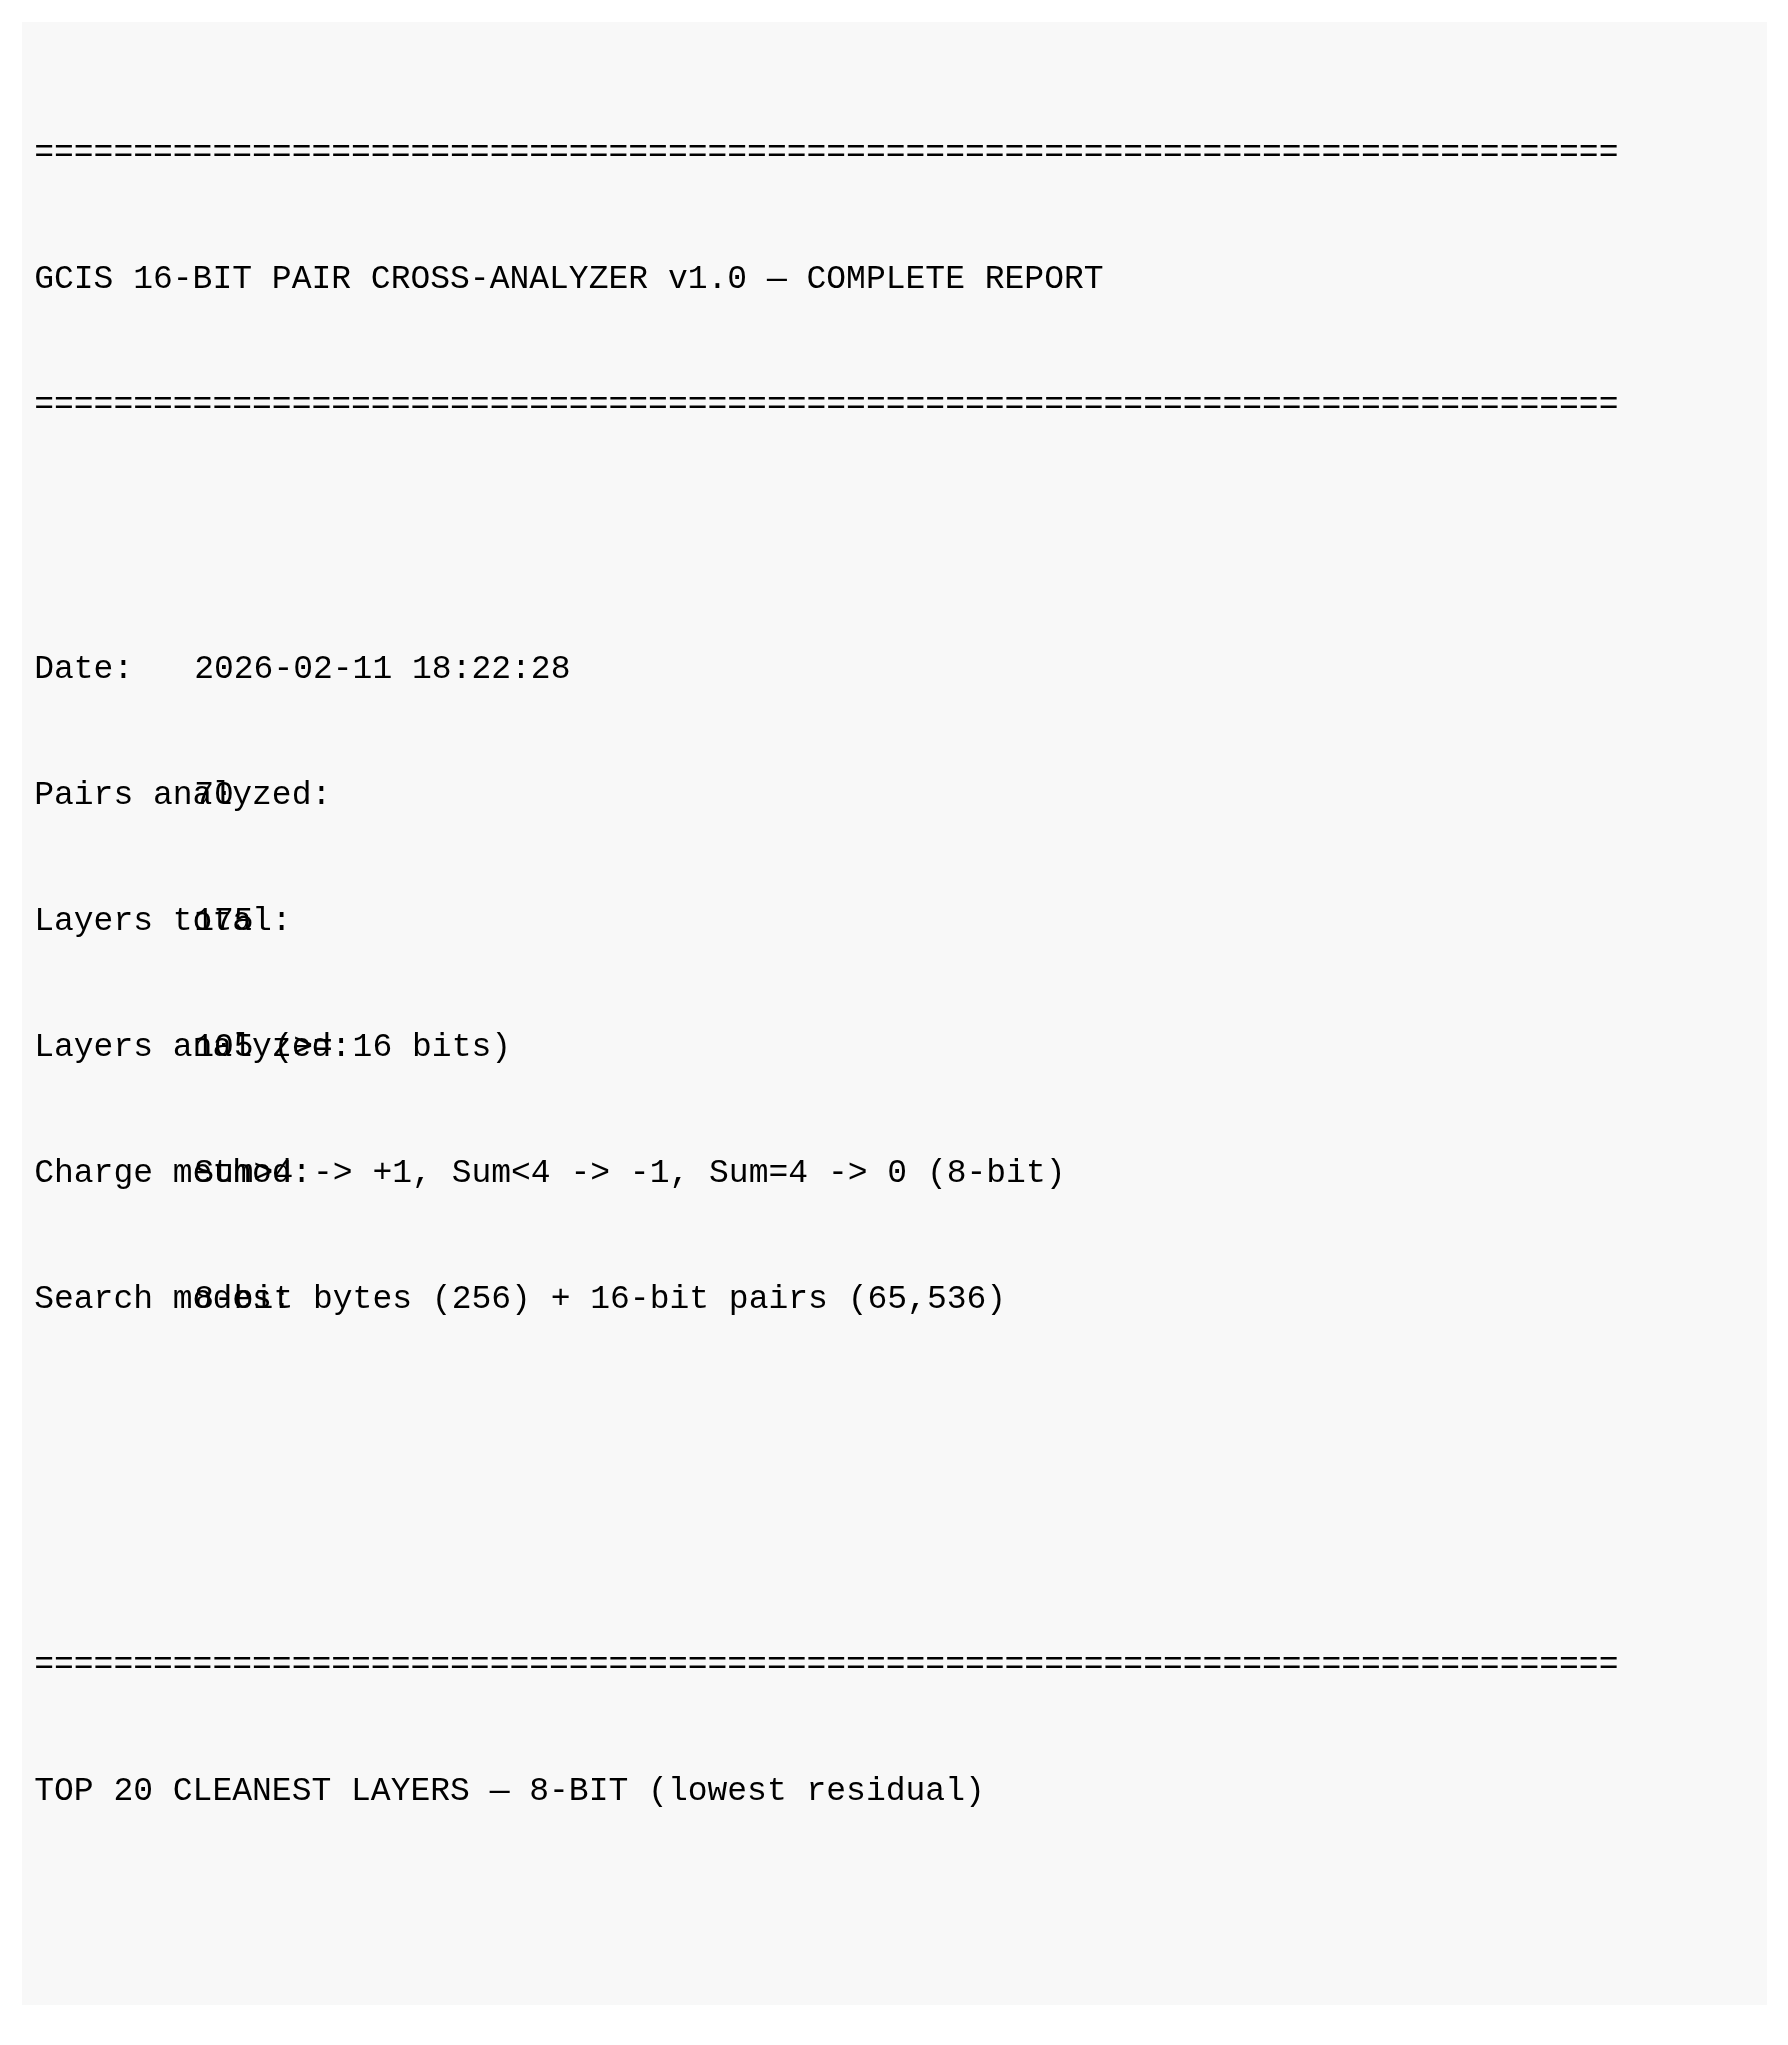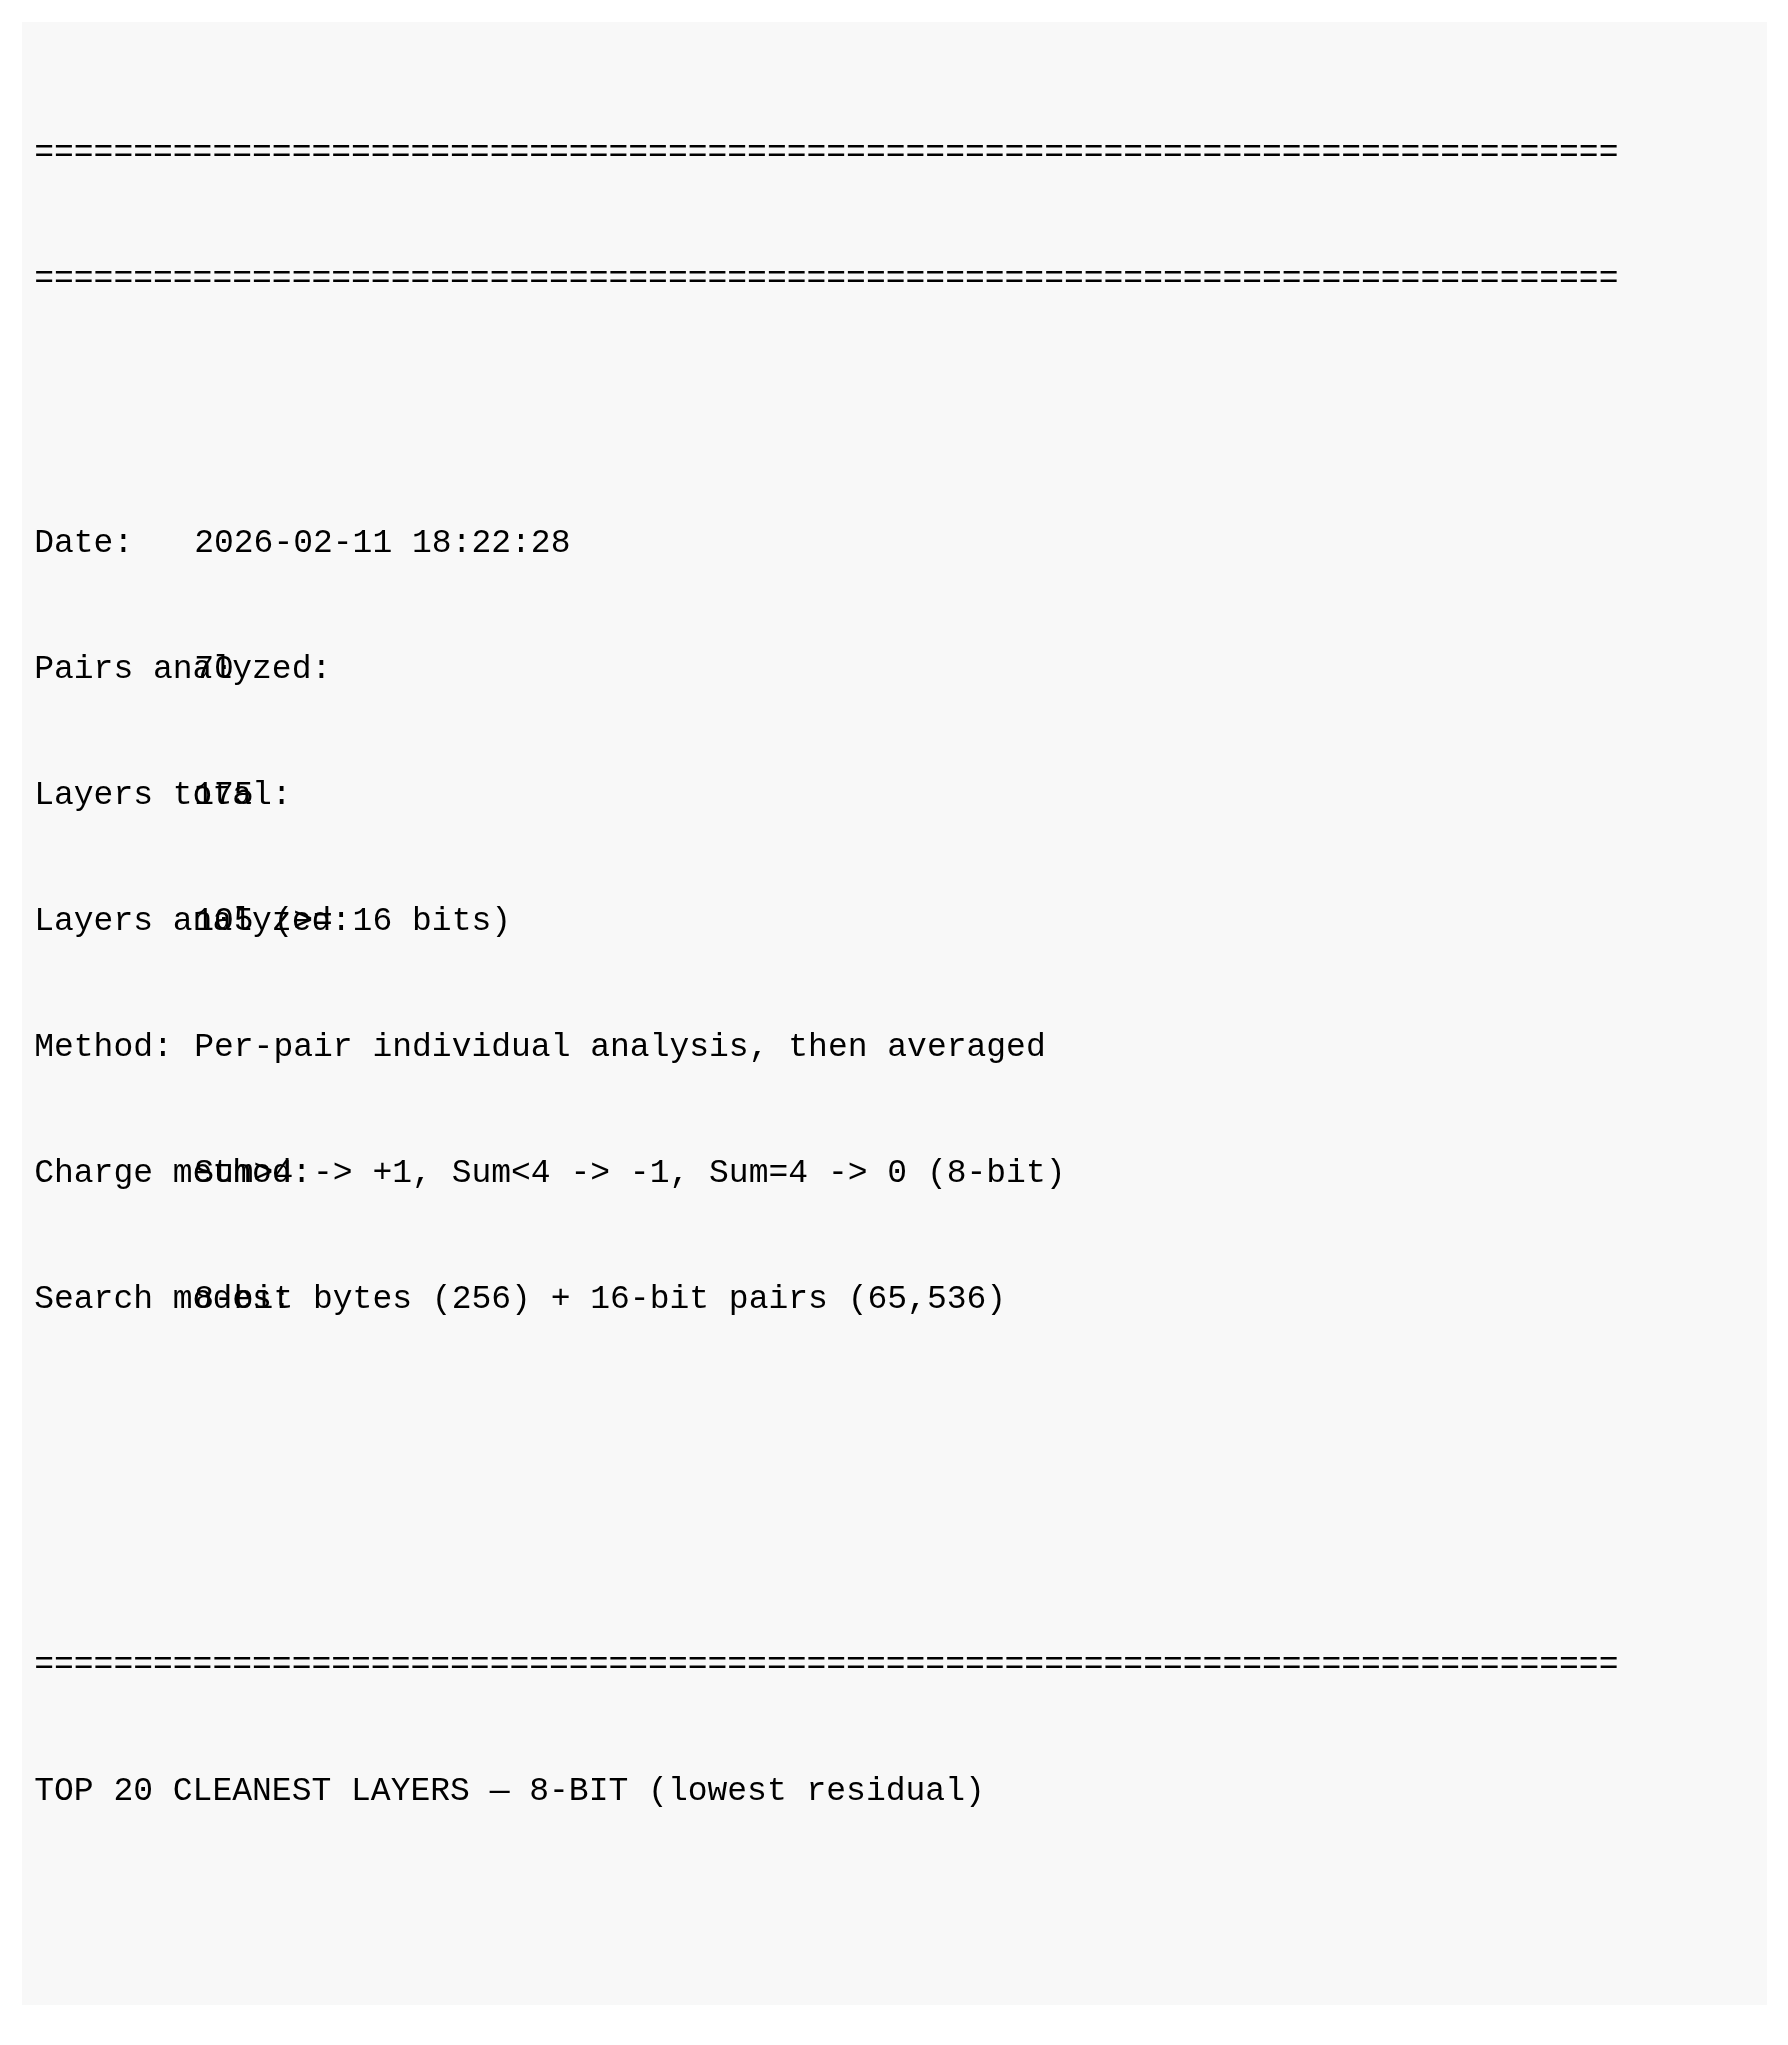--- a/index.html
+++ b/index.html
@@ -17,28 +17,28 @@
   .line { display: block; height: 42px; white-space: pre; }
   .blank { display: block; height: 42px; }
   .f { display: inline-block; white-space: pre; margin-top: 12px; } .w8 { width: 160px; }
 </style>
 </head>
 <body>
 
 <div class="panel">
   <div class="report">
     <span class="line">================================================================================</span>
+    <span class="line">GCIS 16-BIT PAIR CROSS-ANALYZER v1.0 — COMPLETE REPORT</span>
     <span class="line">================================================================================</span>
 
     <div>
       <span class="line"><span class="f w8">Date:</span><span class="f">2026-02-11 18:22:28</span></span>
       <span class="line"><span class="f w8">Pairs analyzed:</span><span class="f">70</span></span>
       <span class="line"><span class="f w8">Layers total:</span><span class="f">175</span></span>
       <span class="line"><span class="f w8">Layers analyzed:</span><span class="f">105 (&gt;= 16 bits)</span></span>
-      <span class="line"><span class="f w8">Method:</span><span class="f">Per-pair individual analysis, then averaged</span></span>
       <span class="line"><span class="f w8">Charge method:</span><span class="f">Sum&gt;4 -&gt; +1, Sum&lt;4 -&gt; -1, Sum=4 -&gt; 0 (8-bit)</span></span>
       <span class="line"><span class="f w8">Search modes:</span><span class="f">8-bit bytes (256) + 16-bit pairs (65,536)</span></span>
     </div>
 
     <span class="blank"></span>
     <span class="line">================================================================================</span>
     <span class="line">TOP 20 CLEANEST LAYERS — 8-BIT (lowest residual)</span>
     
     
 

